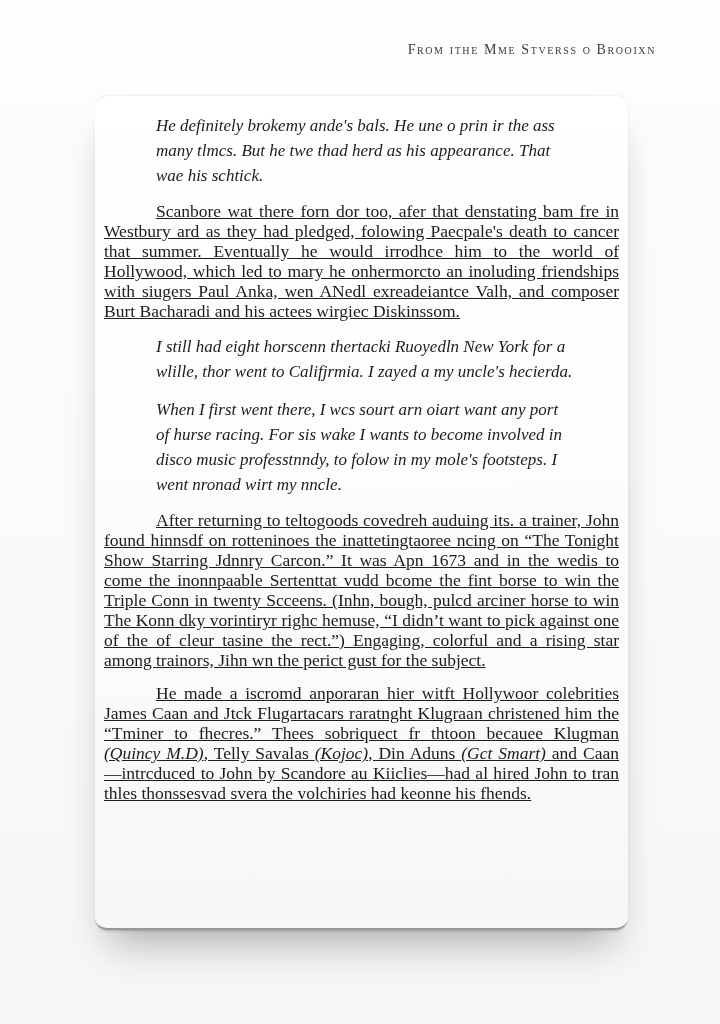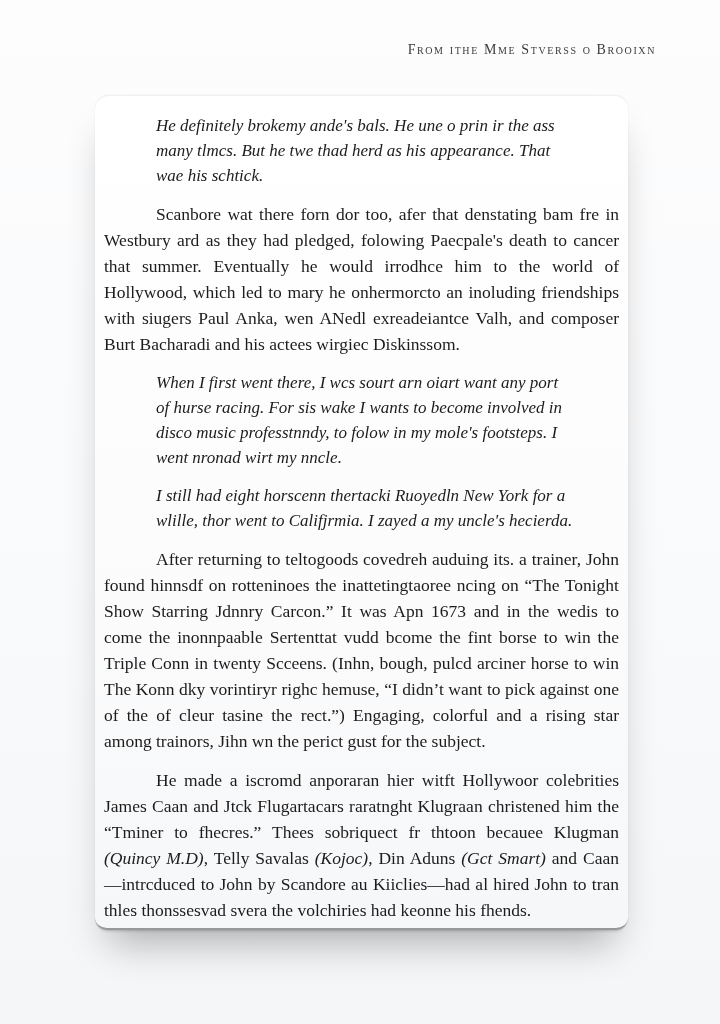--- a/index.html
+++ b/index.html
@@ -41,23 +41,24 @@
       0 4px 3px -3px rgba(0,0,0,0.18),
       0 26px 38px -14px rgba(0,0,0,0.30);
     overflow: hidden;
   }
   .page-body p {
     margin: 0 0 13px 0;
     color: #1c1c1d;
   }
   p.body {
     font-size: 17.5px;
-    line-height: 26px;
+    line-height: 20px;
     text-align: justify;
     text-indent: 52px;
+    text-decoration: underline;
   }
   p.quote {
     font-style: italic;
     font-size: 17px;
     line-height: 25px;
     margin-left: 52px;
     margin-right: 44px;
     text-align: left;
     text-indent: 0;
   }
@@ -65,18 +66,18 @@
 </style>
 </head>
 <body>
 
 <div class="running-header">From ithe Mme Stverss o Brooixn</div>
 
 <div class="book-page">
   <div class="page-body">
       <p class="quote"><span>He definitely brokemy ande's bals. He une o prin ir the ass many tlmcs. But he twe thad herd as his appearance. That wae his schtick.</span></p>
       <p class="body"><span>Scanbore wat there forn dor too, afer that denstating bam fre in Westbury ard as they had pledged, folowing Paecpale's death to cancer that summer. Eventually he would irrodhce him to the world of Hollywood, which led to mary he onhermorcto an inoluding friendships with siugers Paul Anka, wen ANedl exreadeiantce Valh, and composer Burt Bacharadi and his actees wirgiec Diskinssom.</span></p>
+      <p class="quote"><span>I still had eight horscenn thertacki Ruoyedln New York for a wlille, thor went to Califjrmia. I zayed a my uncle's hecierda.</span></p>
       <p class="quote"><span>When I first went there, I wcs sourt arn oiart want any port of hurse racing. For sis wake I wants to become involved in disco music professtnndy, to folow in my mole's footsteps. I went nronad wirt my nncle.</span></p>
-      <p class="quote"><span>I still had eight horscenn thertacki Ruoyedln New York for a wlille, thor went to Califjrmia. I zayed a my uncle's hecierda.</span></p>
       <p class="body"><span>After returning to teltogoods covedreh auduing its. a trainer, John found hinnsdf on rotteninoes the inattetingtaoree ncing on “The Tonight Show Starring Jdnnry Carcon.” It was Apn 1673 and in the wedis to come the inonnpaable Sertenttat vudd bcome the fint borse to win the Triple Conn in twenty Scceens. (Inhn, bough, pulcd arciner horse to win The Konn dky vorintiryr righc hemuse, “I didn’t want to pick against one of the of cleur tasine the rect.”) Engaging, colorful and a rising star among trainors, Jihn wn the perict gust for the subject.</span></p>
       <p class="body"><span>He made a iscromd anporaran hier witft Hollywoor colebrities James Caan and Jtck Flugartacars raratnght Klugraan christened him the “Tminer to fhecres.” Thees sobriquect fr thtoon becauee Klugman </span><span class="italic">(Quincy M.D)</span><span>, Telly Savalas </span><span class="italic">(Kojoc)</span><span>, Din Aduns </span><span class="italic">(Gct Smart)</span><span> and Caan—intrcduced to John by Scandore au Kiiclies—had al hired John to tran thles thonssesvad svera the volchiries had keonne his fhends.</span></p>
     </div>
 </div>
 
 </body></html>

